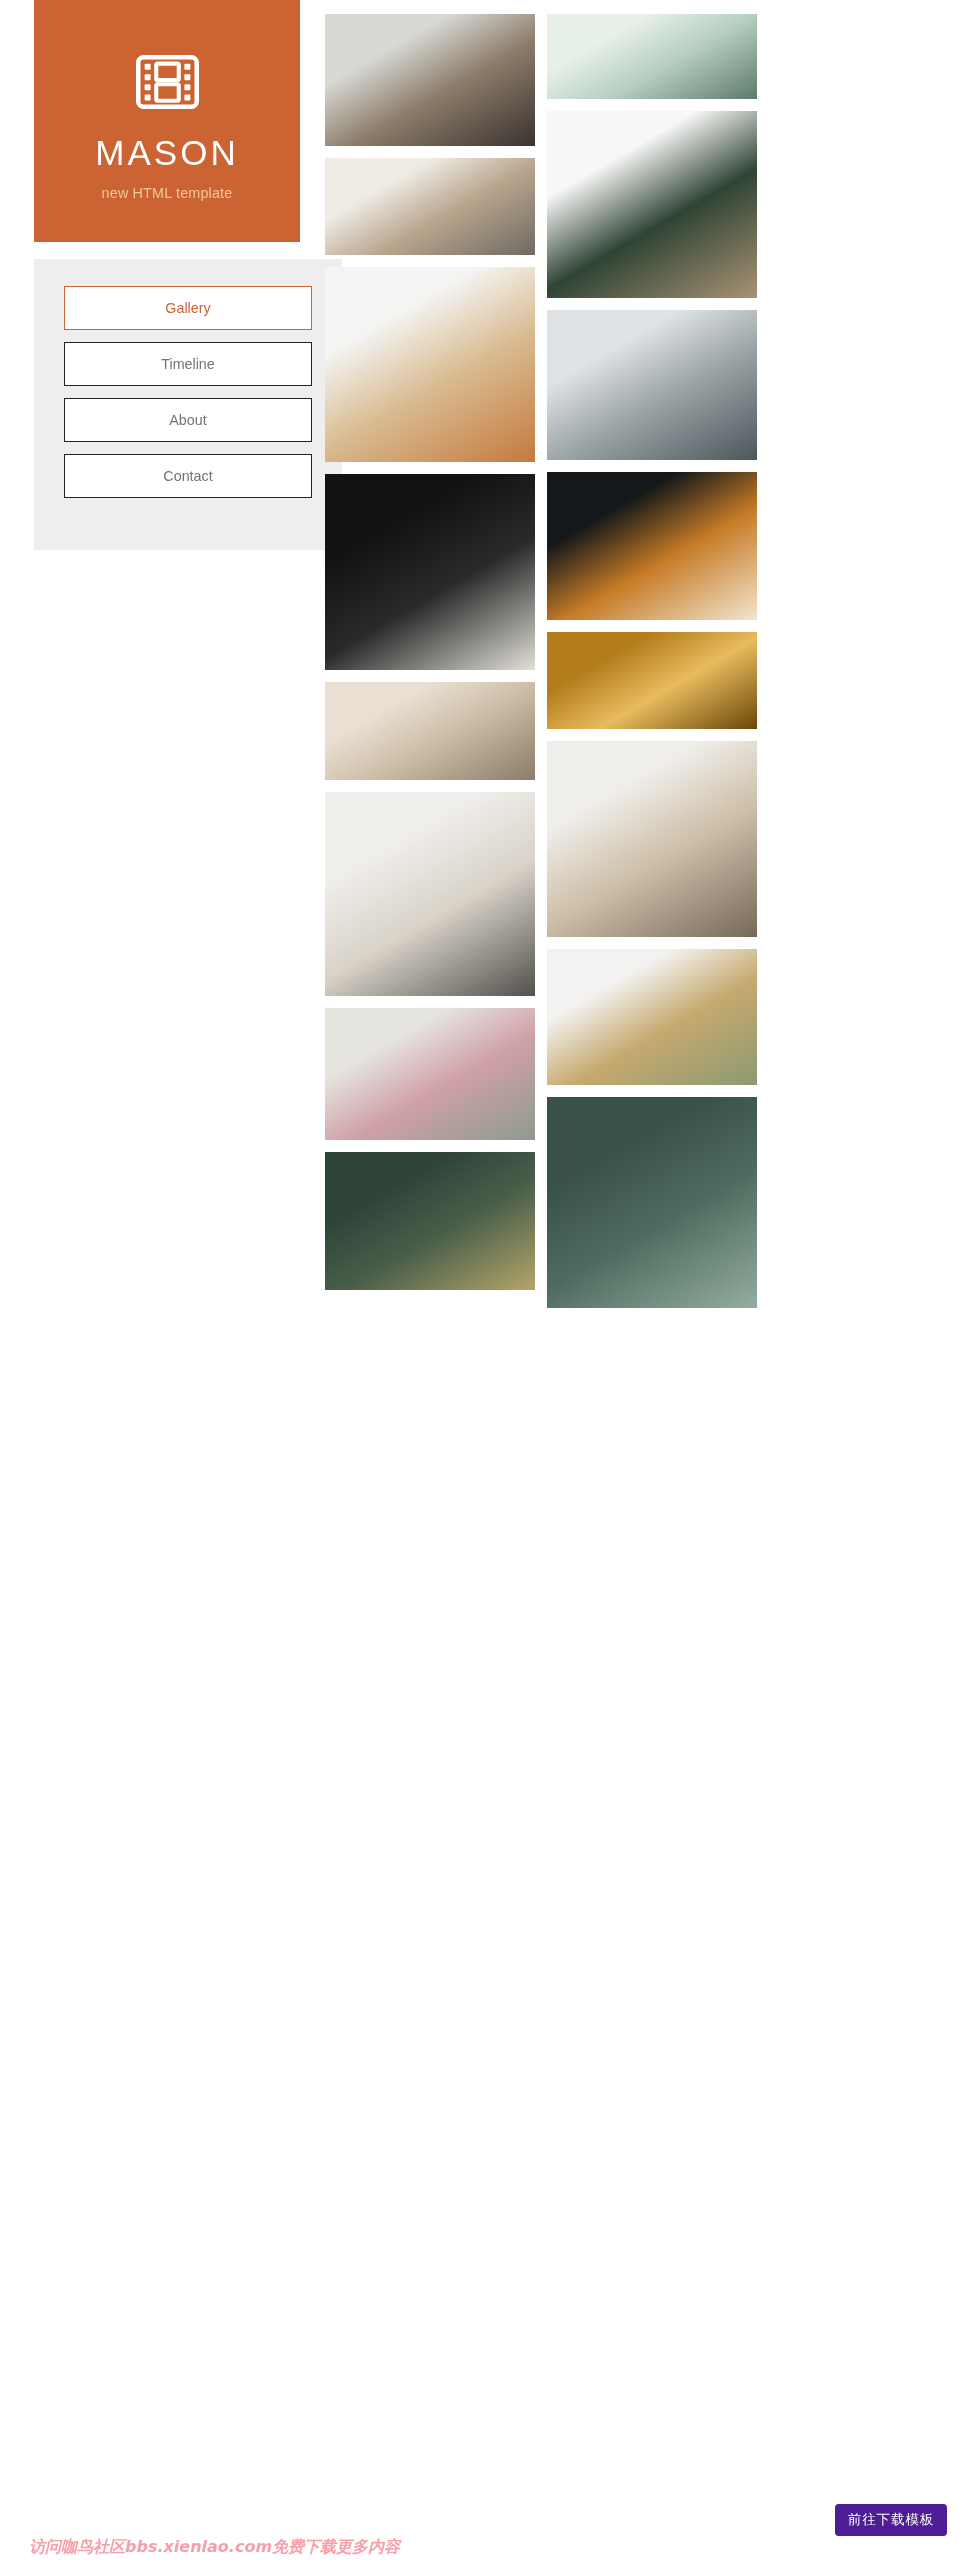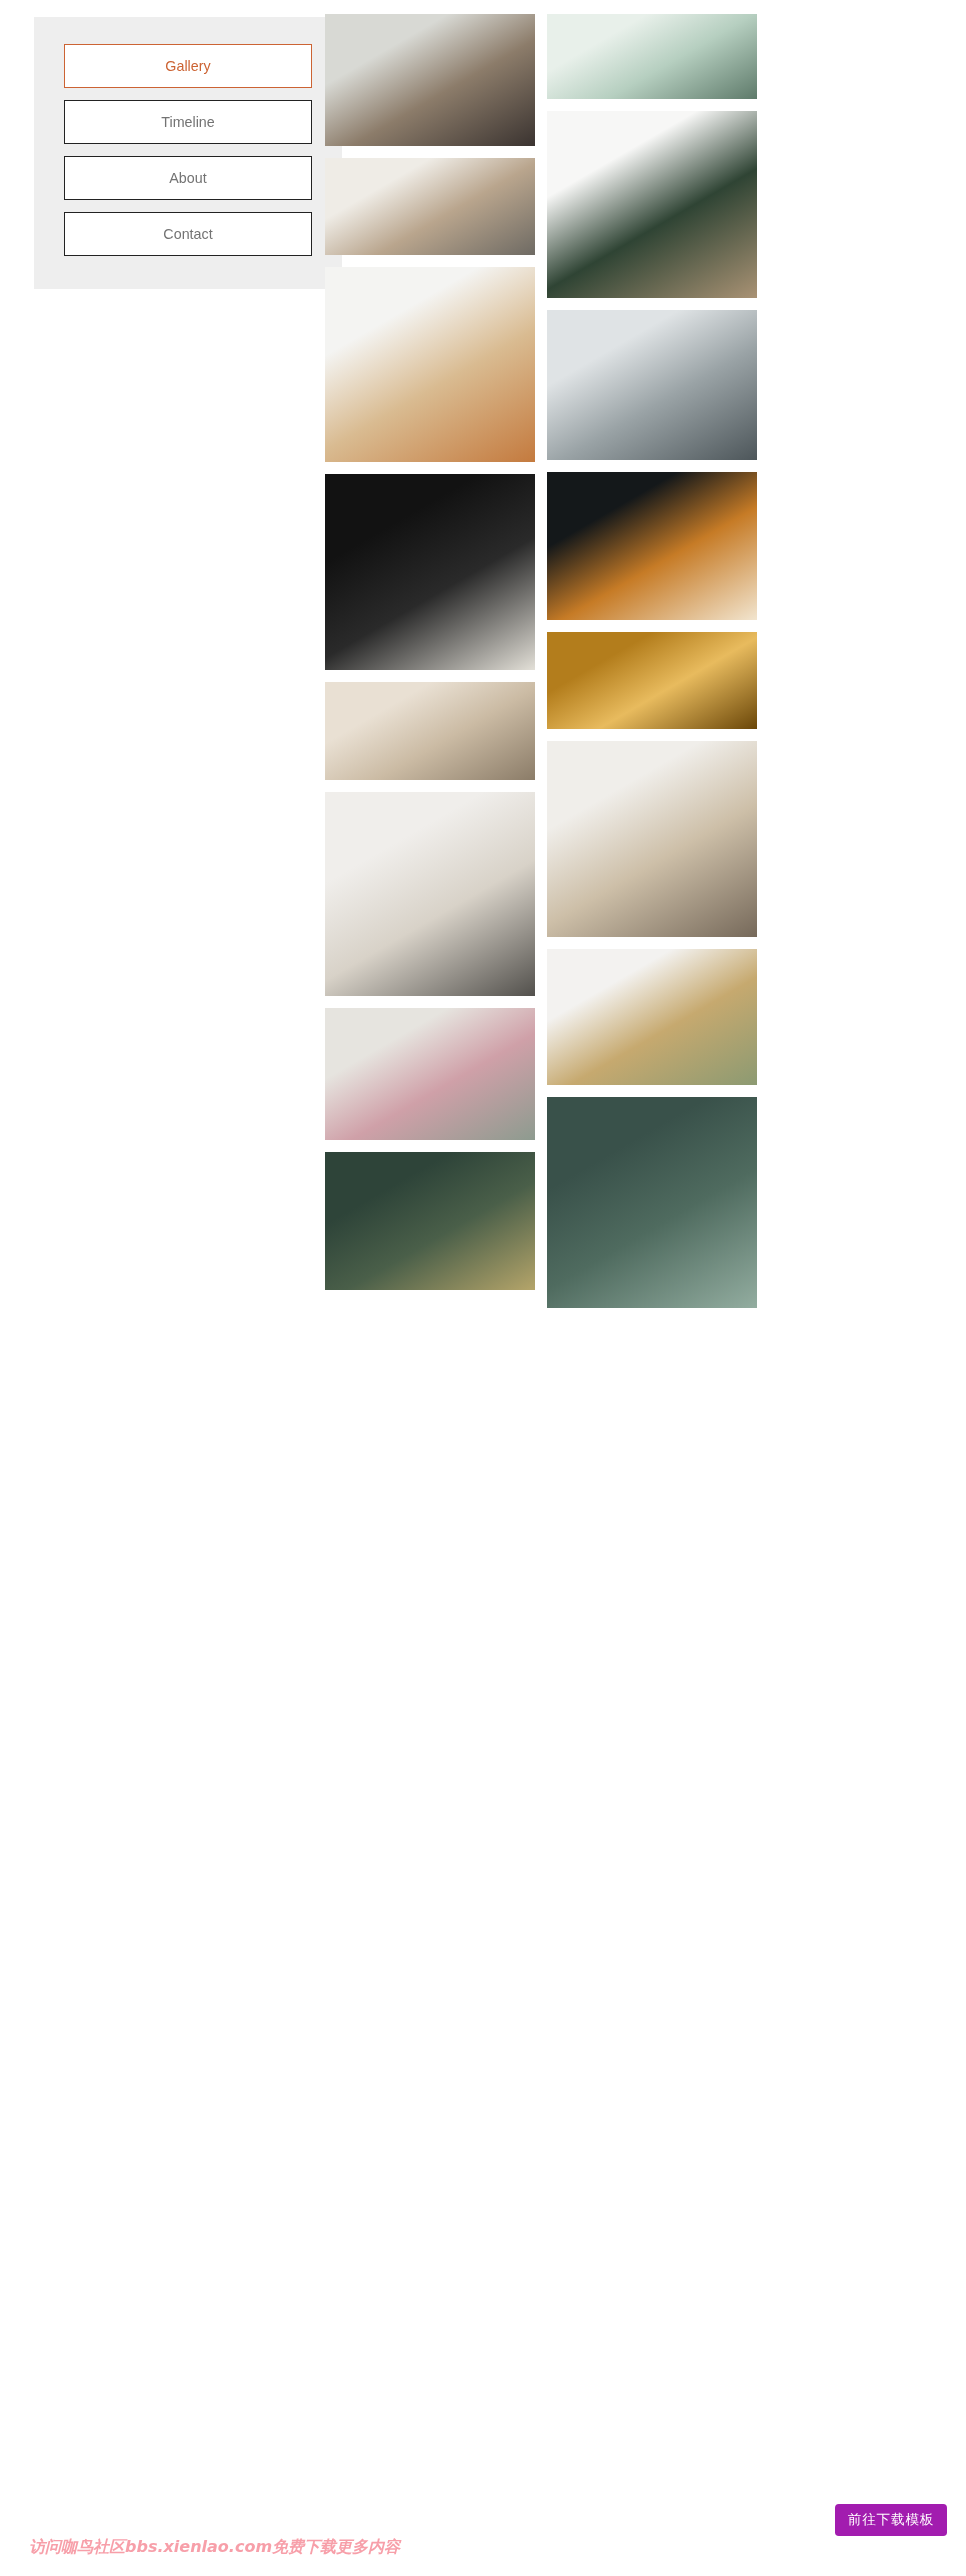--- a/index.html
+++ b/index.html
@@ -53,21 +53,21 @@
     font-size: 14.3px;
     font-weight: 300;
     margin: 0;
     letter-spacing: 0.2px;
   }
 
   .nav-panel {
     background: #eeeeee;
     width: 308px;
     margin-top: 16.6px;
-    padding: 27px 30px 17px 30px;
+    padding: 27px 30px 36px 30px;
   }
   .nav-btn {
     display: block;
     width: 100%;
     height: 44px;
     line-height: 42px;
     background: #ffffff;
     border: 0.8px solid #222222;
     color: #737373;
     font-size: 14.3px;
@@ -145,20 +145,39 @@
     letter-spacing: 0.8px;
     cursor: pointer;
     font-family: "DejaVu Sans", sans-serif;
   }
 </style>
 </head>
 <body>
 
 <div class="sidebar">
 
+  <div class="brand-card" style="background: rgb(204, 99, 51);">
+    <span>
+      <svg class="brand-icon" viewBox="0 0 84 72" xmlns="http://www.w3.org/2000/svg">
+        <rect x="3" y="3" width="78" height="66" rx="7" ry="7" fill="none" stroke="#ffffff" stroke-width="6"></rect>
+        <rect x="11.5" y="11.5" width="8" height="8" rx="1.6" fill="#ffffff"></rect>
+        <rect x="11.5" y="25.5" width="8" height="8" rx="1.6" fill="#ffffff"></rect>
+        <rect x="11.5" y="39" width="8" height="8" rx="1.6" fill="#ffffff"></rect>
+        <rect x="11.5" y="52.5" width="8" height="8" rx="1.6" fill="#ffffff"></rect>
+        <rect x="64.5" y="11.5" width="8" height="8" rx="1.6" fill="#ffffff"></rect>
+        <rect x="64.5" y="25.5" width="8" height="8" rx="1.6" fill="#ffffff"></rect>
+        <rect x="64.5" y="39" width="8" height="8" rx="1.6" fill="#ffffff"></rect>
+        <rect x="64.5" y="52.5" width="8" height="8" rx="1.6" fill="#ffffff"></rect>
+        <rect x="27" y="11.5" width="30" height="22" rx="2" fill="none" stroke="#ffffff" stroke-width="5.5"></rect>
+        <rect x="27" y="39" width="30" height="22" rx="2" fill="none" stroke="#ffffff" stroke-width="5.5"></rect>
+      </svg>
+    </span>
+    <h1 class="brand-title" style="color: rgb(255, 255, 255);">MASON</h1>
+    <p class="brand-sub" style="color: rgb(240, 200, 152);">new HTML template</p>
+  </div>
 
   <nav class="nav-panel" style="background: rgb(238, 238, 238);">
     <a class="nav-btn active" href="#" style="color: rgb(204, 99, 51); border-color: rgb(204, 99, 51);">Gallery</a>
     <a class="nav-btn" href="#">Timeline</a>
     <a class="nav-btn" href="#">About</a>
     <a class="nav-btn" href="#">Contact</a>
   </nav>
 
 </div>
 
@@ -212,14 +231,14 @@
         <div class="ph" style="background: linear-gradient(150deg, rgb(243, 242, 240) 0%, rgb(243, 242, 240) 28%, rgb(198, 169, 111) 58%, rgb(140, 154, 114) 100%);"></div>
       </div>
       <div class="gitem" title="Dense field of green echeveria succulents" style="height: 211px;">
         <div class="ph" style="background: linear-gradient(150deg, rgb(57, 81, 74) 0%, rgb(57, 81, 74) 28%, rgb(79, 107, 95) 58%, rgb(147, 173, 160) 100%);"></div>
       </div>
     </div>
 </div>
 
 <div class="watermark" style="color: rgb(247, 154, 165);">访问咖鸟社区bbs.xienlao.com免费下载更多内容</div>
 
-<button class="dl-btn" style="background: #a21caf; color: rgb(255, 255, 255);">前往下载模板</button>
+<button class="dl-btn" style="background: #4c1d95; color: rgb(255, 255, 255);">前往下载模板</button>
 
 
 </body></html>

